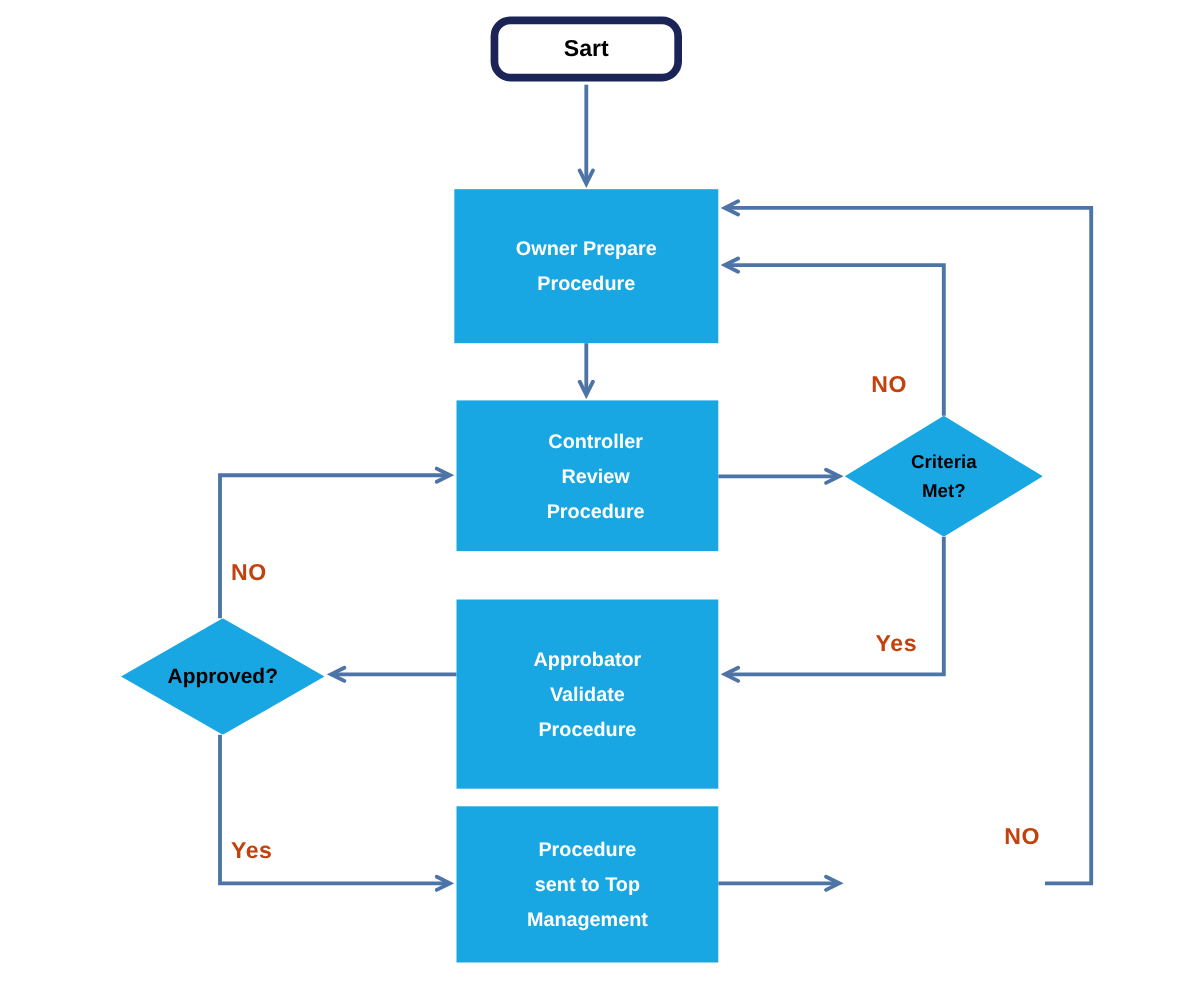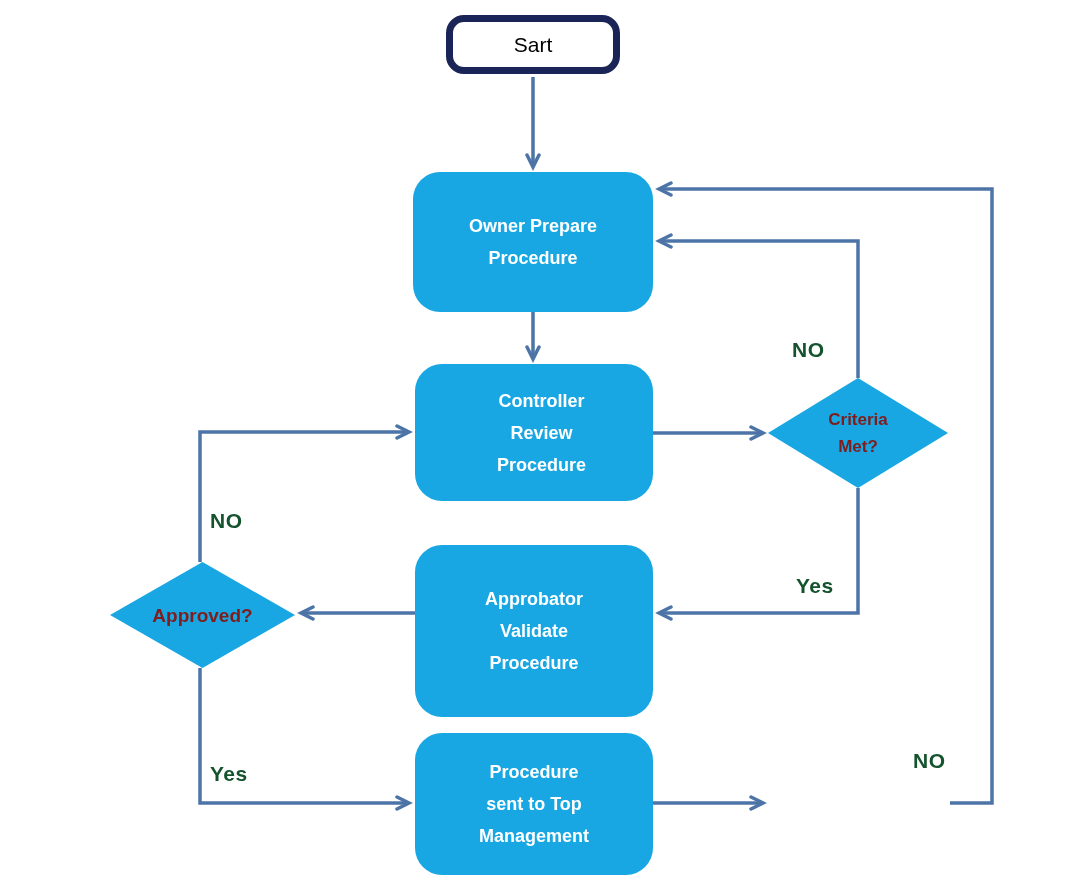--- a/index.html
+++ b/index.html
@@ -28,51 +28,50 @@
     stroke-linecap: round;
   }
   .node {
     position: absolute;
     display: flex;
     align-items: center;
     justify-content: center;
     text-align: center;
     box-sizing: border-box;
     white-space: pre-line;
-    border-radius: 27px;
   }
   .process {
     background: #18a7e2;
     color: #ffffff;
     font-weight: bold;
     font-size: 18px;
     line-height: 32px;
   }
   .decision {
     background: #18a7e2;
-    color: #7f1d1d;
+    color: #000000;
     font-weight: bold;
     font-size: 17px;
     line-height: 27px;
     clip-path: polygon(50% 0, 100% 50%, 50% 100%, 0 50%);
   }
   .decision.big-text { font-size: 19px; }
   .terminator {
     background: #ffffff;
     border: 7px solid #1a2456;
     border-radius: 18px;
     color: #000000;
-    font-weight: normal;
+    font-weight: bold;
     font-size: 21px;
   }
   .edge-label {
     position: absolute;
     font-weight: bold;
     font-size: 21px;
-    color: #14532d;
+    color: #c2410c;
     letter-spacing: 0.5px;
   }
 </style>
 </head>
 <body>
 
 <div class="canvas">
 
   <svg class="edge-layer" viewBox="0 0 1080 896" xmlns="http://www.w3.org/2000/svg">
     <defs>

